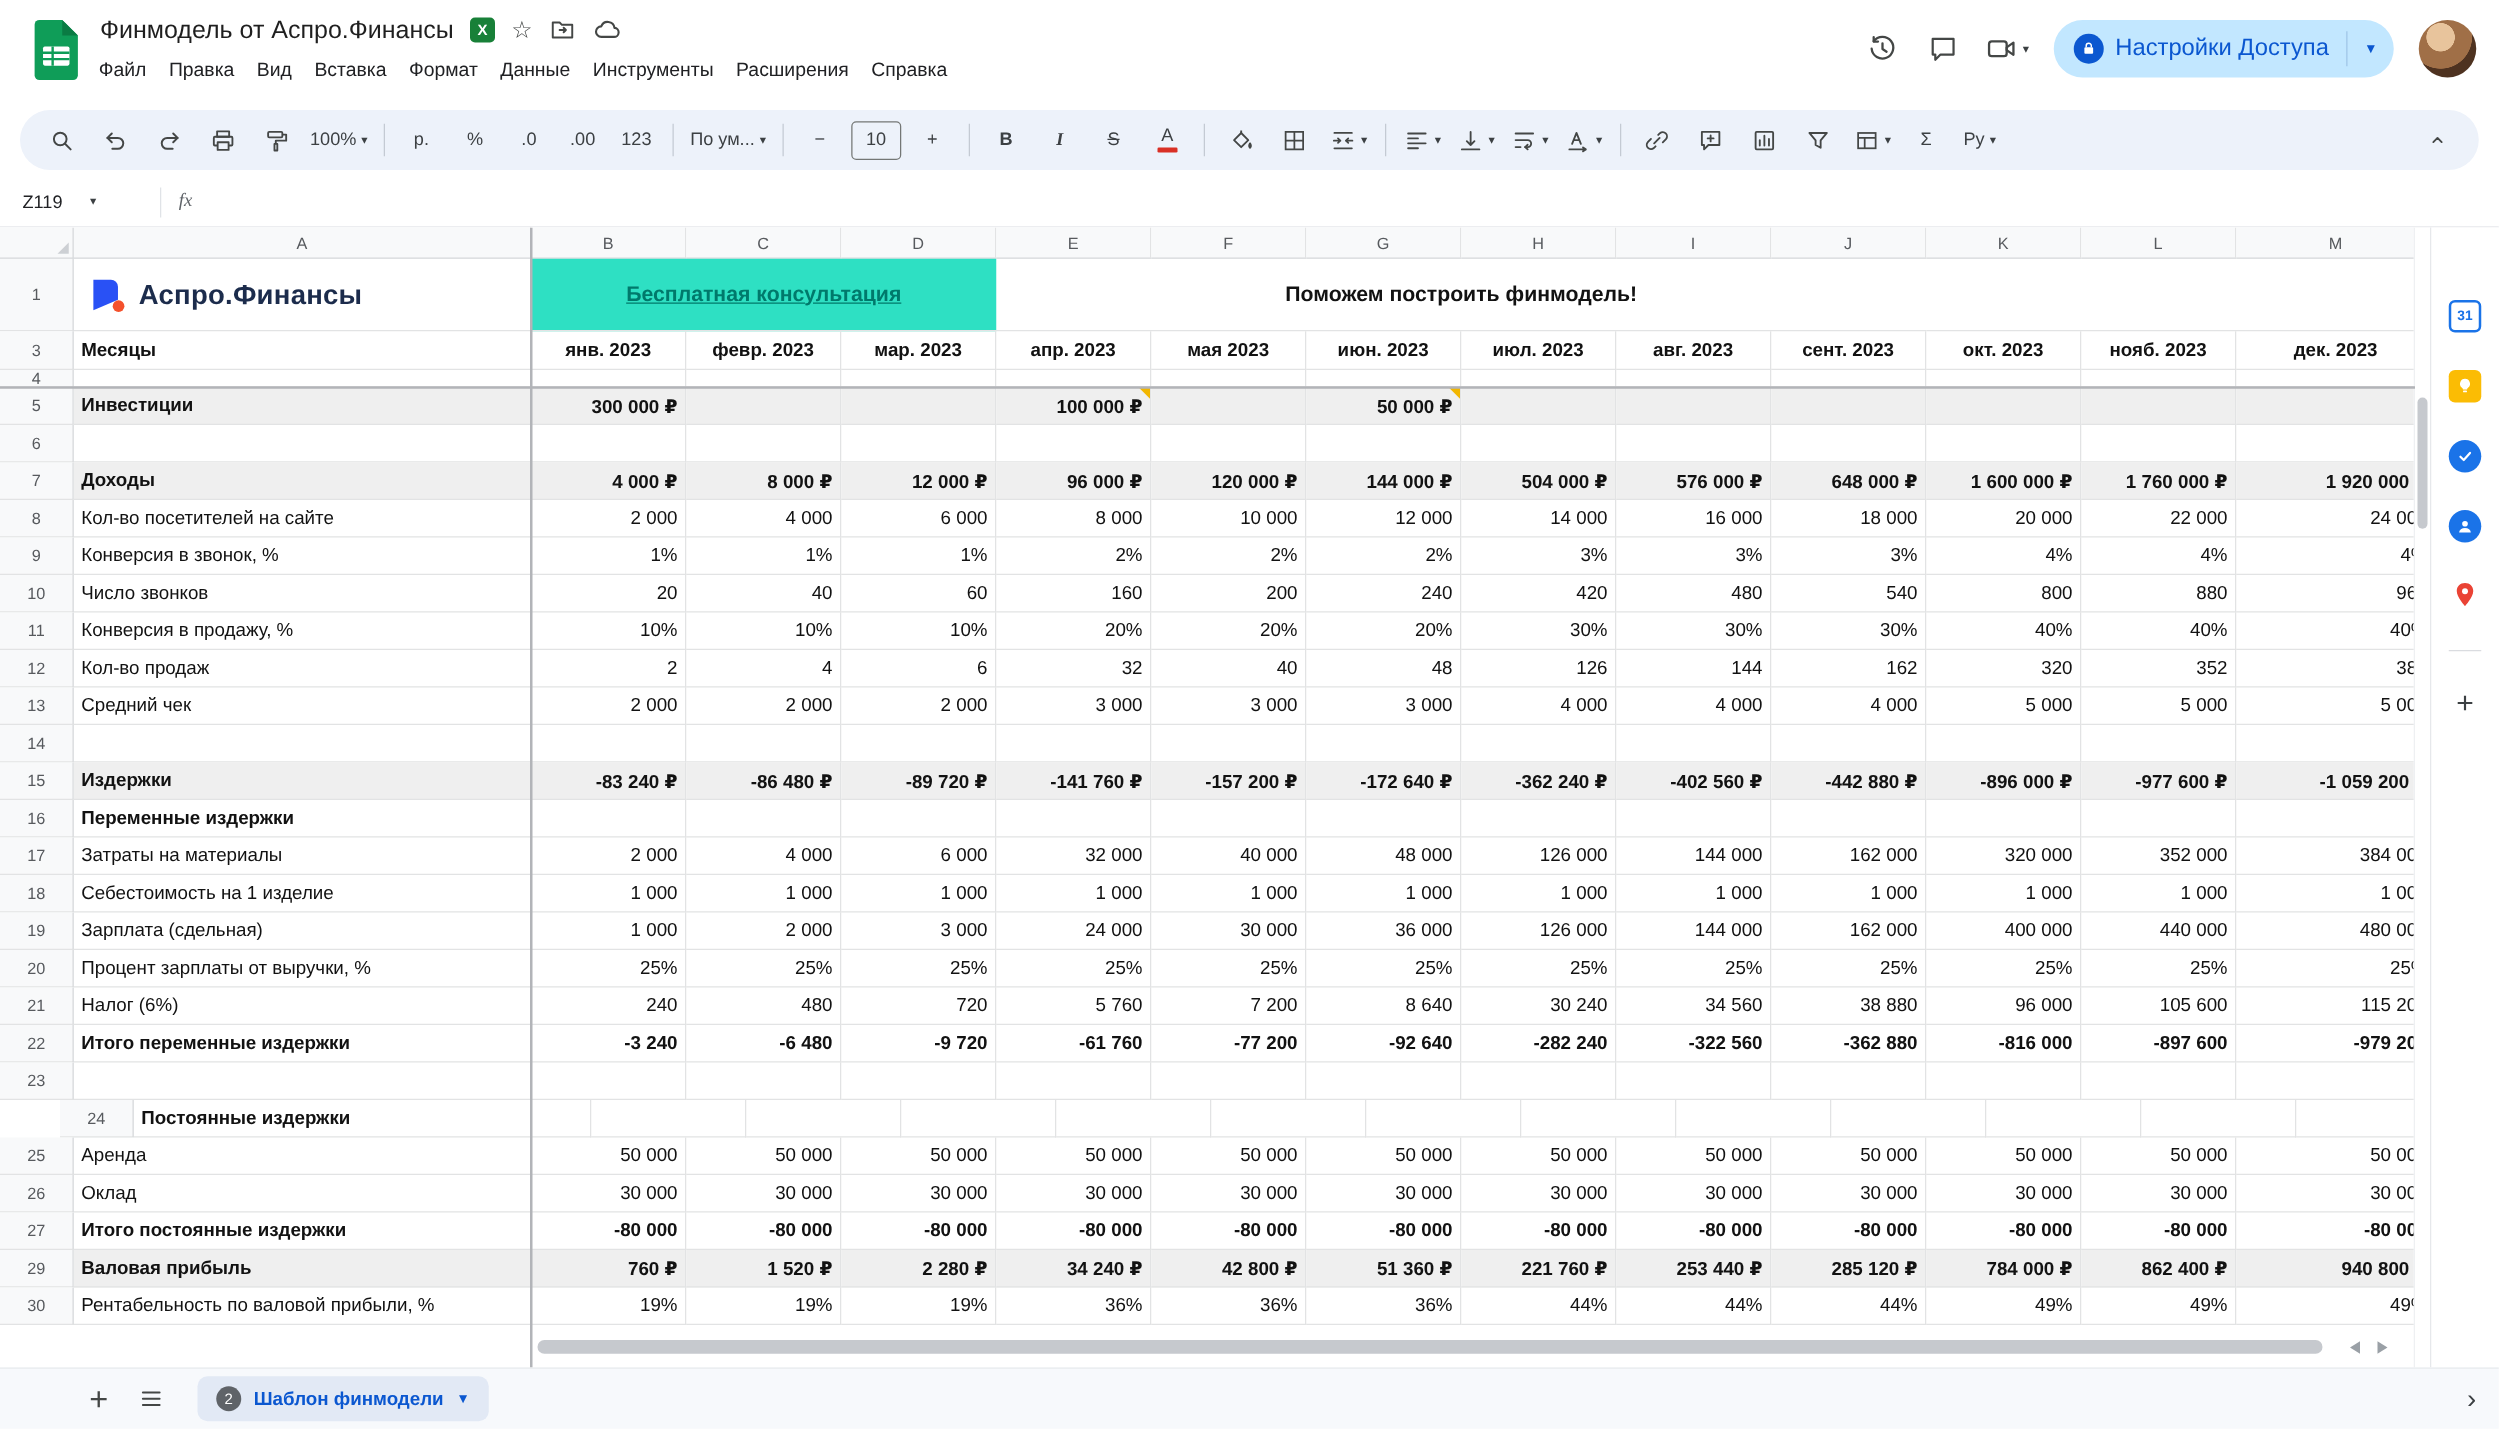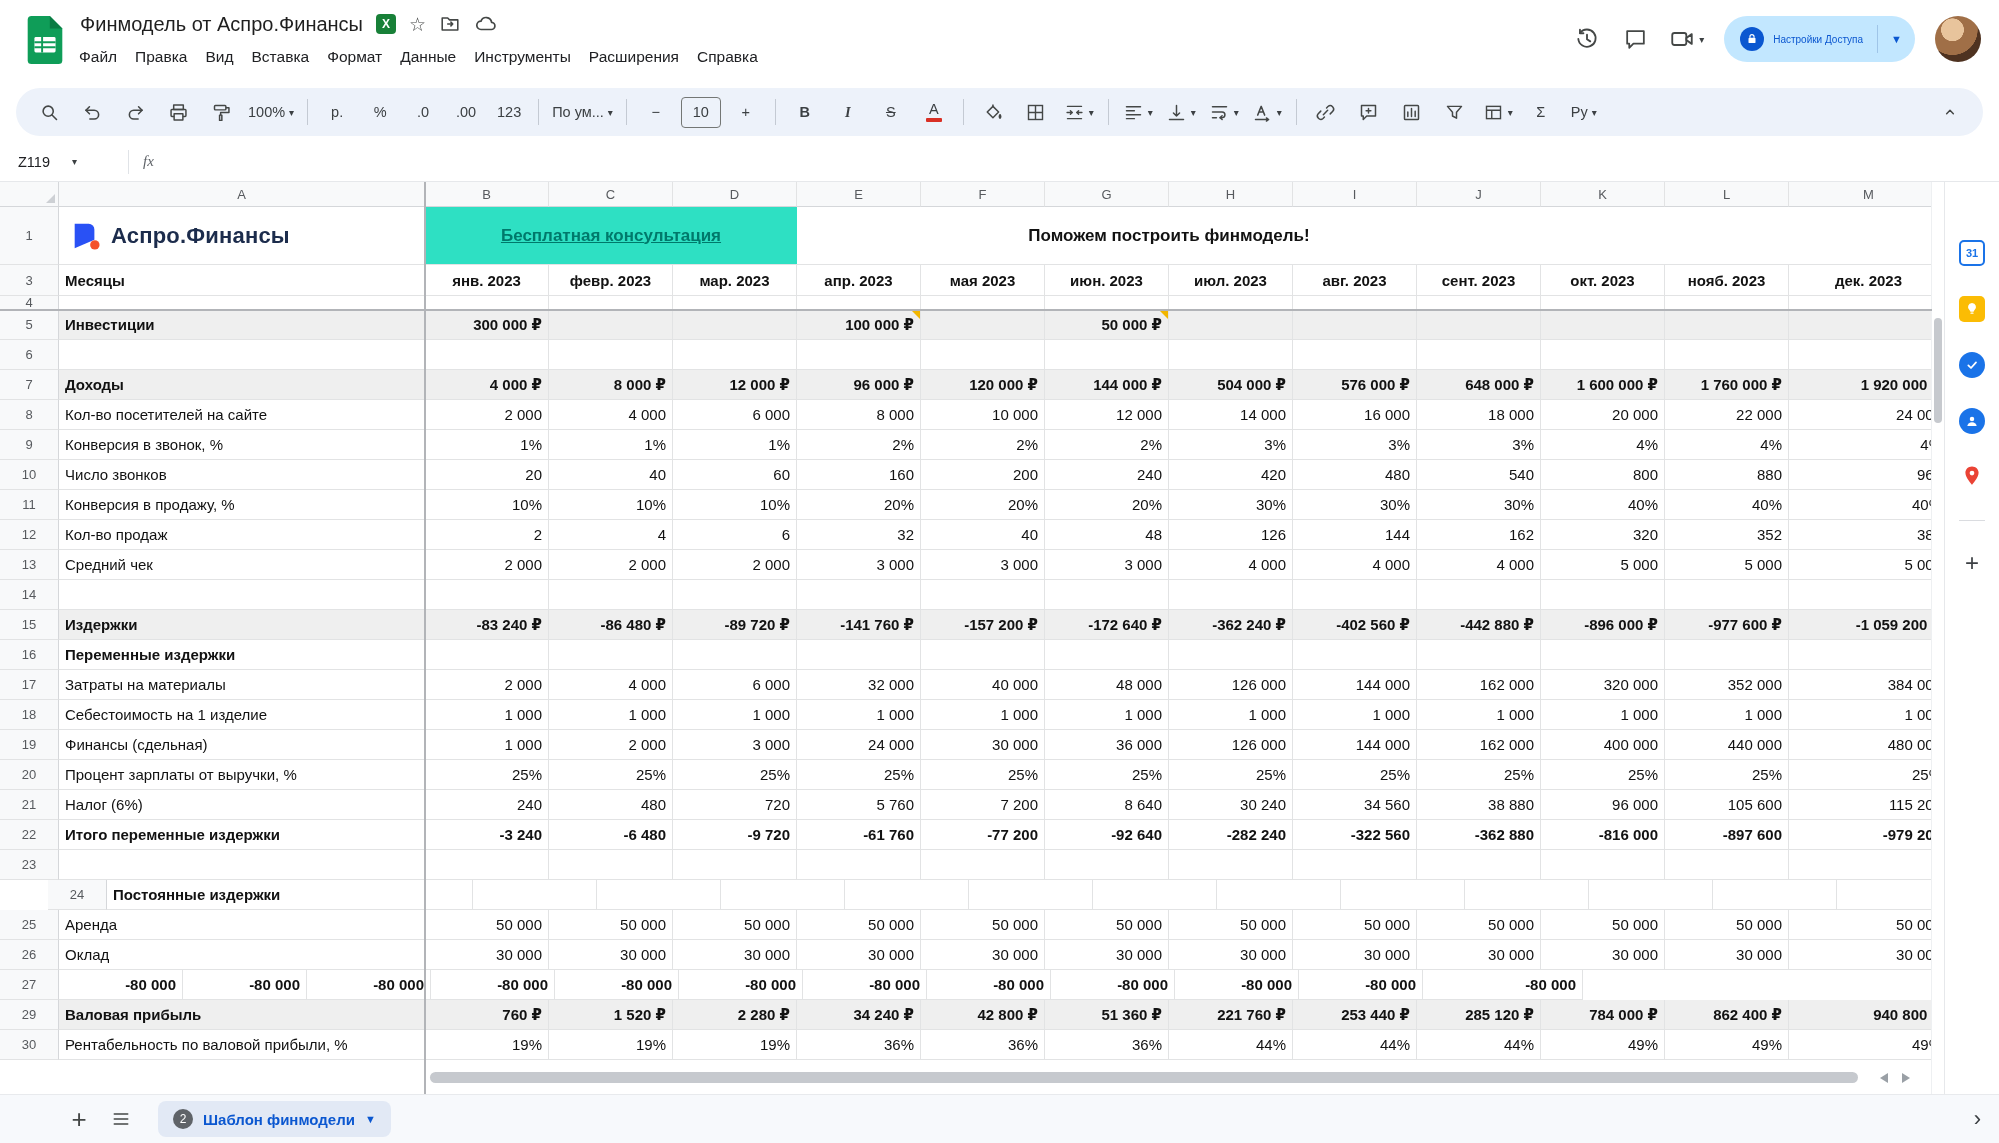--- a/index.html
+++ b/index.html
@@ -15,21 +15,21 @@
     font-weight:bold;display:flex;align-items:center;justify-content:center;}
   .star{font-size:19px;color:#444746;line-height:1;}
   #menu-bar{position:absolute;left:70px;top:44px;display:flex;}
   .menu-item{padding:4px 9px;font-size:15.5px;color:#202124;border-radius:5px;white-space:nowrap;}
   #top-right{position:absolute;right:18px;top:16px;display:flex;align-items:center;gap:20px;}
   .top-ic{width:28px;height:28px;display:flex;align-items:center;justify-content:center;}
   .cam-wrap{display:flex;align-items:center;gap:4px;}
   .caret{font-size:10px;color:#3c4043;}
   #share-pill{height:46px;border-radius:23px;background:#c2e7ff;display:flex;align-items:center;overflow:hidden;}
   #share-main{display:flex;align-items:center;gap:9px;padding:0 14px 0 16px;height:100%;}
-  #share-label{color:#0b57d0;font-size:10px;font-weight:500;white-space:nowrap;}
+  #share-label{color:#0b57d0;font-size:19px;font-weight:500;white-space:nowrap;}
   #share-ic{width:24px;height:24px;border-radius:50%;background:#0b57d0;display:flex;align-items:center;justify-content:center;}
   #share-split{width:1px;height:28px;background:#9fc5e8;}
   #share-caret{padding:0 13px;color:#0b57d0;font-size:11px;}
   #avatar{width:46px;height:46px;border-radius:50%;
     background:radial-gradient(circle at 38% 30%,#e8c49c 0 26%,#a06f47 27% 58%,#4e3220 59%);}
   
   #toolbar{position:absolute;top:88px;left:16px;right:16px;height:48px;background:#edf2fa;border-radius:24px;
     display:flex;align-items:center;padding:0 12px;gap:1px;box-sizing:border-box;}
   .tb{height:34px;min-width:32px;border-radius:6px;display:flex;align-items:center;justify-content:center;
     color:#3c4043;font-size:14.5px;padding:0 5px;white-space:nowrap;}
@@ -639,21 +639,21 @@
         <div class="cell val-cell" style="width: 124px;">1 000</div>
         <div class="cell val-cell" style="width: 124px;">1 000</div>
         <div class="cell val-cell" style="width: 124px;">1 000</div>
         <div class="cell val-cell" style="width: 124px;">1 000</div>
         <div class="cell val-cell" style="width: 124px;">1 000</div>
         <div class="cell val-cell" style="width: 124px;">1 000</div>
         <div class="cell val-cell" style="width: 160px;">1 000</div>
       </div>
       <div class="sheet-row data" style="height: 30px;">
         <div class="row-header">19</div>
-        <div class="cell label-cell">Финансы (сдельная)</div>
+        <div class="cell label-cell">Зарплата (сдельная)</div>
         <div class="cell val-cell" style="width: 124px;">1 000</div>
         <div class="cell val-cell" style="width: 124px;">2 000</div>
         <div class="cell val-cell" style="width: 124px;">3 000</div>
         <div class="cell val-cell" style="width: 124px;">24 000</div>
         <div class="cell val-cell" style="width: 124px;">30 000</div>
         <div class="cell val-cell" style="width: 124px; text-align: center;">36 000</div>
         <div class="cell val-cell" style="width: 124px;">126 000</div>
         <div class="cell val-cell" style="width: 124px;">144 000</div>
         <div class="cell val-cell" style="width: 124px;">162 000</div>
         <div class="cell val-cell" style="width: 124px;">400 000</div>
@@ -767,20 +767,21 @@
         <div class="cell val-cell" style="width: 124px;">30 000</div>
         <div class="cell val-cell" style="width: 124px;">30 000</div>
         <div class="cell val-cell" style="width: 124px;">30 000</div>
         <div class="cell val-cell" style="width: 124px;">30 000</div>
         <div class="cell val-cell" style="width: 124px;">30 000</div>
         <div class="cell val-cell" style="width: 124px;">30 000</div>
         <div class="cell val-cell" style="width: 160px;">30 000</div>
       </div>
       <div class="sheet-row total" style="height: 30px;">
         <div class="row-header">27</div>
+        <div class="cell label-cell">Итого постоянные издержки</div>
         <div class="cell val-cell" style="width: 124px;">-80 000</div>
         <div class="cell val-cell" style="width: 124px;">-80 000</div>
         <div class="cell val-cell" style="width: 124px;">-80 000</div>
         <div class="cell val-cell" style="width: 124px;">-80 000</div>
         <div class="cell val-cell" style="width: 124px;">-80 000</div>
         <div class="cell val-cell" style="width: 124px;">-80 000</div>
         <div class="cell val-cell" style="width: 124px;">-80 000</div>
         <div class="cell val-cell" style="width: 124px;">-80 000</div>
         <div class="cell val-cell" style="width: 124px;">-80 000</div>
         <div class="cell val-cell" style="width: 124px;">-80 000</div>

